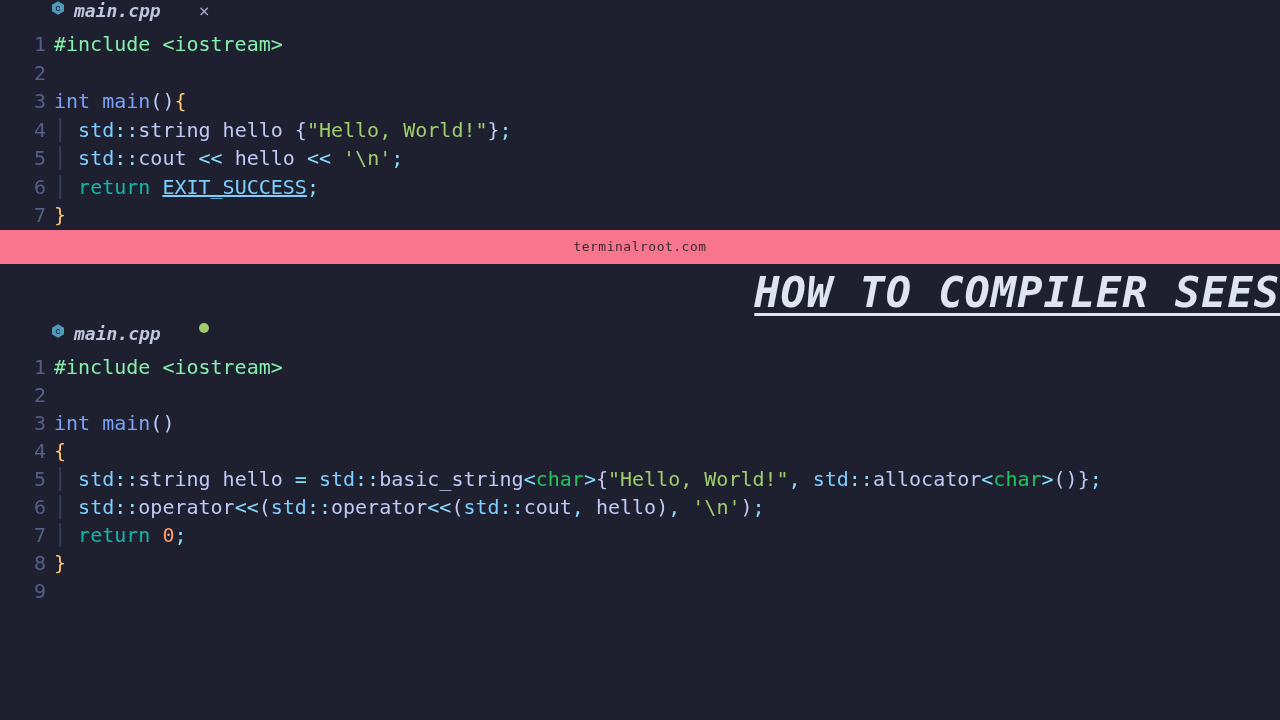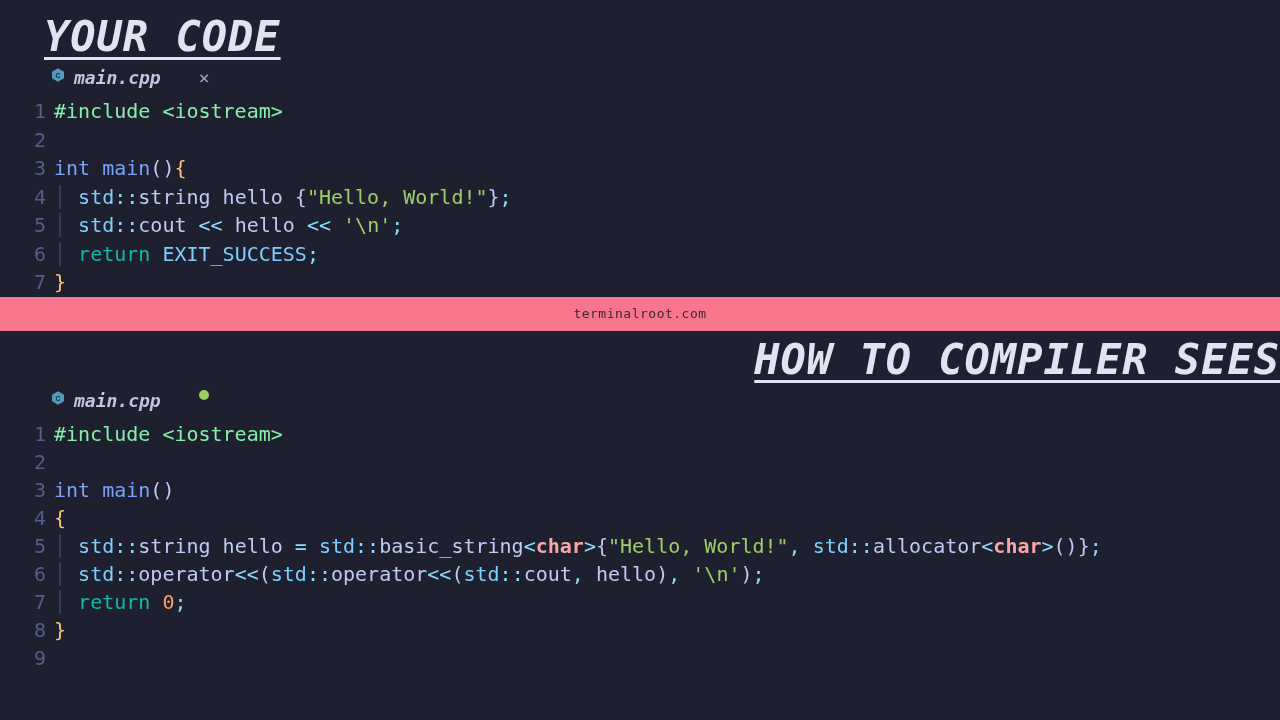--- a/index.html
+++ b/index.html
@@ -86,46 +86,45 @@
   .kw-include { color: #86efac; }
   .angled { color: #86efac; }
   .kw-int { color: #7aa2f7; }
   .fn { color: #7aa2f7; }
   .ns { color: #7dcfff; }
   .scope { color: #89ddff; }
   .ident { color: #c0caf5; }
   .str { color: #9ece6a; }
   .chr { color: #9ece6a; }
   .kw-return { color: #14b8a6; }
-  .const { color: #7dcfff; }
+  .const { color: #7dcfff; text-decoration: underline; }
   .num { color: #ff9e64; }
   .punct { color: #89ddff; }
   .paren { color: #c0caf5; }
   .brace { color: #c0caf5; }
   .op { color: #89ddff; }
   .brace-y { color: #ffc777; }
-  .type-char { color: #fca5a5; font-weight: bold; }
+  .type-char { color: #22c55e; font-weight: normal; }
   .guide { color: #3b4261; }
   
   .divider {
     height: 34px;
     background: #f7768e;
     display: flex;
     align-items: center;
     justify-content: center;
     color: #3a2a2d;
     font-size: 13px;
     letter-spacing: 0.5px;
   }
 </style>
 </head>
 <body>
 
 <div class="section">
-  <div class="heading heading-top">YOUR CODE</div>
 
   <div class="tab-row">
     <span class="cpp-icon">
       <svg viewBox="0 0 24 24" width="16" height="16">
           <polygon points="12,2 21,7 21,17 12,22 3,17 3,7" fill="#519aba"></polygon>
           <text x="12" y="16" text-anchor="middle" fill="#1e2030" font-size="10" font-weight="bold" font-family="sans-serif">C</text>
         </svg>
     </span>
     <span class="filename">main.cpp</span>
     <span class="close-x">×</span>

